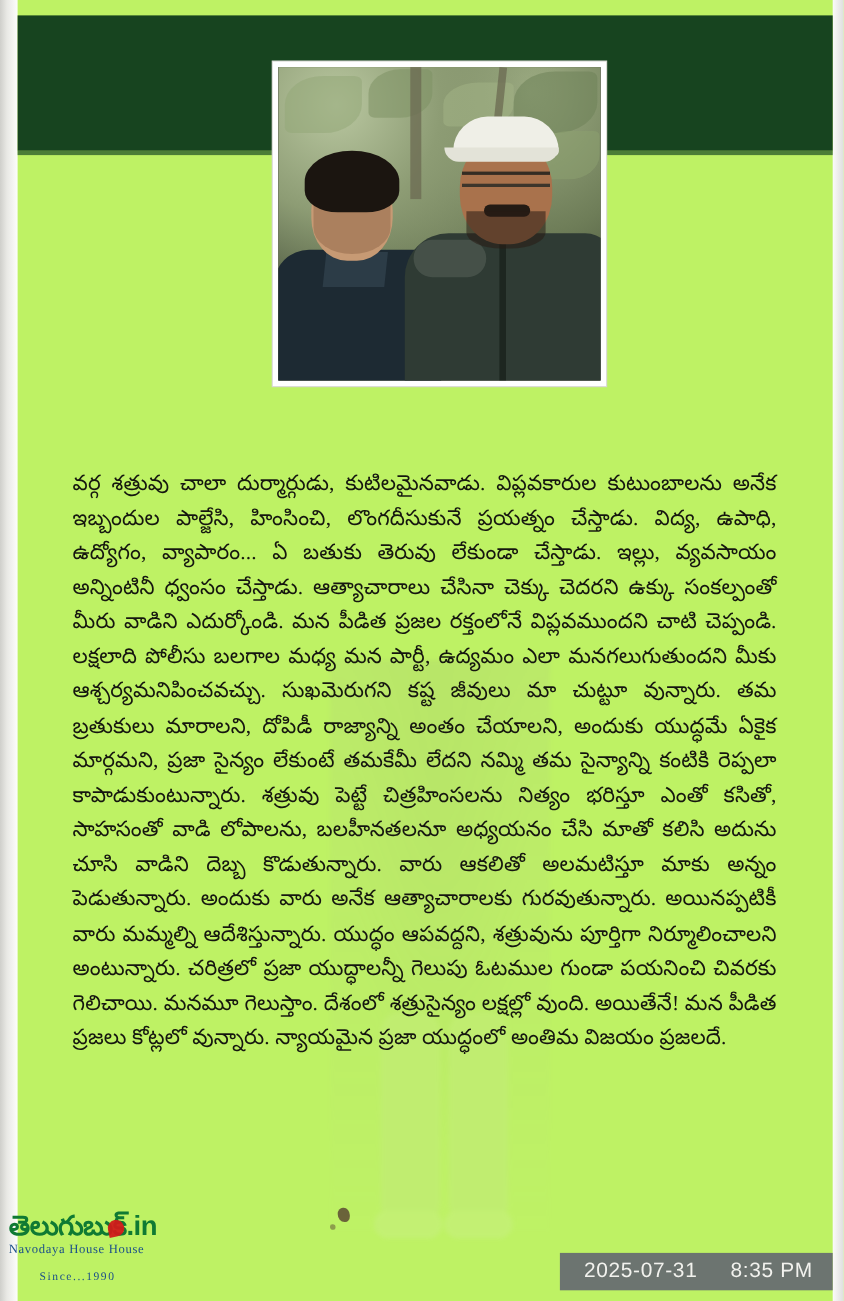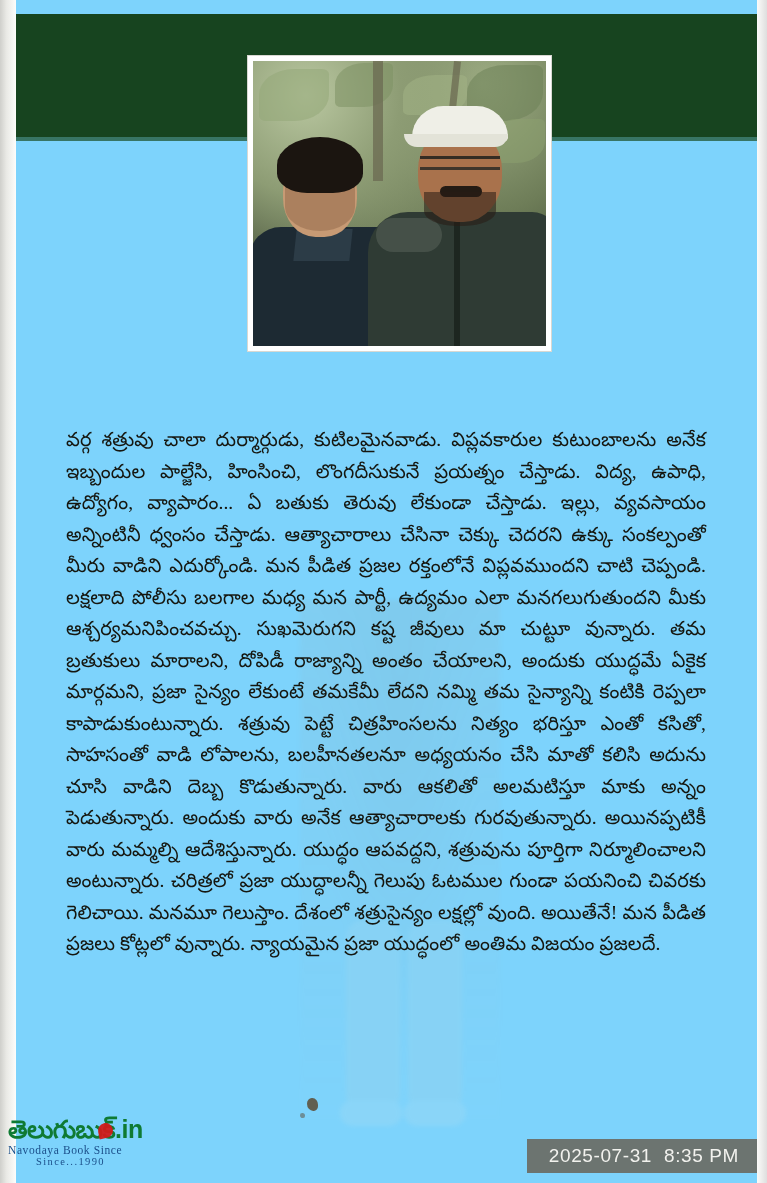--- a/index.html
+++ b/index.html
@@ -11,21 +11,21 @@
     width: 767px; height: 1183px;
     position: relative;
     font-family: "Liberation Sans", sans-serif;
     overflow: hidden;
   }
 
   
   .page {
     position: absolute;
     inset: 0;
-    background: #7dd3fc;
+    background: #bef264;
   }
 
   
   .scan-edge-left {
     position: absolute;
     left: 0; top: 0; bottom: 0;
     width: 16px;
     background: linear-gradient(to right, #cfcfcb 0%, #e9e9e5 40%, #fdfdfb 100%);
   }
   .scan-edge-right {
@@ -271,38 +271,38 @@
     opacity: .95;
   }
   .watermark .sub1 {
     margin-top: 3px;
     font-family: "Liberation Serif", serif;
     font-size: 11.5px;
     color: #1b4f8a;
     letter-spacing: .6px;
   }
   .watermark .sub2 {
-    margin-top: 0;
+    margin-top: 14px;
     font-family: "Liberation Serif", serif;
     font-size: 10.5px;
     color: #1b4f8a;
     letter-spacing: 1.4px;
     padding-left: 28px;
   }
 
   
   .timestamp {
     position: absolute;
     right: 10px;
     bottom: 10px;
     height: 34px;
     padding: 0 18px 0 22px;
     display: flex;
     align-items: center;
-    gap: 12px;
+    gap: 30px;
     background: #6c7470;
     color: #f2f2ee;
     font-family: "Liberation Sans", sans-serif;
     font-size: 19px;
     letter-spacing: .6px;
   }
 
   
   .speckle {
     position: absolute;
@@ -371,21 +371,21 @@
   <div class="body-text">
     <p>వర్గ శత్రువు చాలా దుర్మార్గుడు, కుటిలమైనవాడు. విప్లవకారుల కుటుంబాలను అనేక ఇబ్బందుల పాల్జేసి, హింసించి, లొంగదీసుకునే ప్రయత్నం చేస్తాడు. విద్య, ఉపాధి, ఉద్యోగం, వ్యాపారం... ఏ బతుకు తెరువు లేకుండా చేస్తాడు. ఇల్లు, వ్యవసాయం అన్నింటినీ ధ్వంసం చేస్తాడు. ఆత్యాచారాలు చేసినా చెక్కు చెదరని ఉక్కు సంకల్పంతో మీరు వాడిని ఎదుర్కోండి. మన పీడిత ప్రజల రక్తంలోనే విప్లవముందని చాటి చెప్పండి. లక్షలాది పోలీసు బలగాల మధ్య మన పార్టీ, ఉద్యమం ఎలా మనగలుగుతుందని మీకు ఆశ్చర్యమనిపించవచ్చు. సుఖమెరుగని కష్ట జీవులు మా చుట్టూ వున్నారు. తమ బ్రతుకులు మారాలని, దోపిడీ రాజ్యాన్ని అంతం చేయాలని, అందుకు యుద్ధమే ఏకైక మార్గమని, ప్రజా సైన్యం లేకుంటే తమకేమీ లేదని నమ్మి తమ సైన్యాన్ని కంటికి రెప్పలా కాపాడుకుంటున్నారు. శత్రువు పెట్టే చిత్రహింసలను నిత్యం భరిస్తూ ఎంతో కసితో, సాహసంతో వాడి లోపాలను, బలహీనతలనూ అధ్యయనం చేసి మాతో కలిసి అదును చూసి వాడిని దెబ్బ కొడుతున్నారు. వారు ఆకలితో అలమటిస్తూ మాకు అన్నం పెడుతున్నారు. అందుకు వారు అనేక ఆత్యాచారాలకు గురవుతున్నారు. అయినప్పటికీ వారు మమ్మల్ని ఆదేశిస్తున్నారు. యుద్ధం ఆపవద్దని, శత్రువును పూర్తిగా నిర్మూలించాలని అంటున్నారు. చరిత్రలో ప్రజా యుద్ధాలన్నీ గెలుపు ఓటముల గుండా పయనించి చివరకు గెలిచాయి. మనమూ గెలుస్తాం. దేశంలో శత్రుసైన్యం లక్షల్లో వుంది. అయితేనే! మన పీడిత ప్రజలు కోట్లలో వున్నారు. న్యాయమైన ప్రజా యుద్ధంలో అంతిమ విజయం ప్రజలదే.</p>
   </div>
 
 
   <div class="speckle"></div>
   <div class="speckle s2"></div>
 
   <div class="watermark">
     <div class="brand"><span>తెలుగుబుక్</span><span class="dotin">.in</span></div>
-    <div class="sub1">Navodaya Book Since</div>
+    <div class="sub1">Navodaya House House</div>
     <div class="sub2">Since...1990</div>
   </div>
 
   <div class="timestamp">
     <span>2025-07-31</span>
     <span>8:35 PM</span>
   </div>
 
 </div>
 

